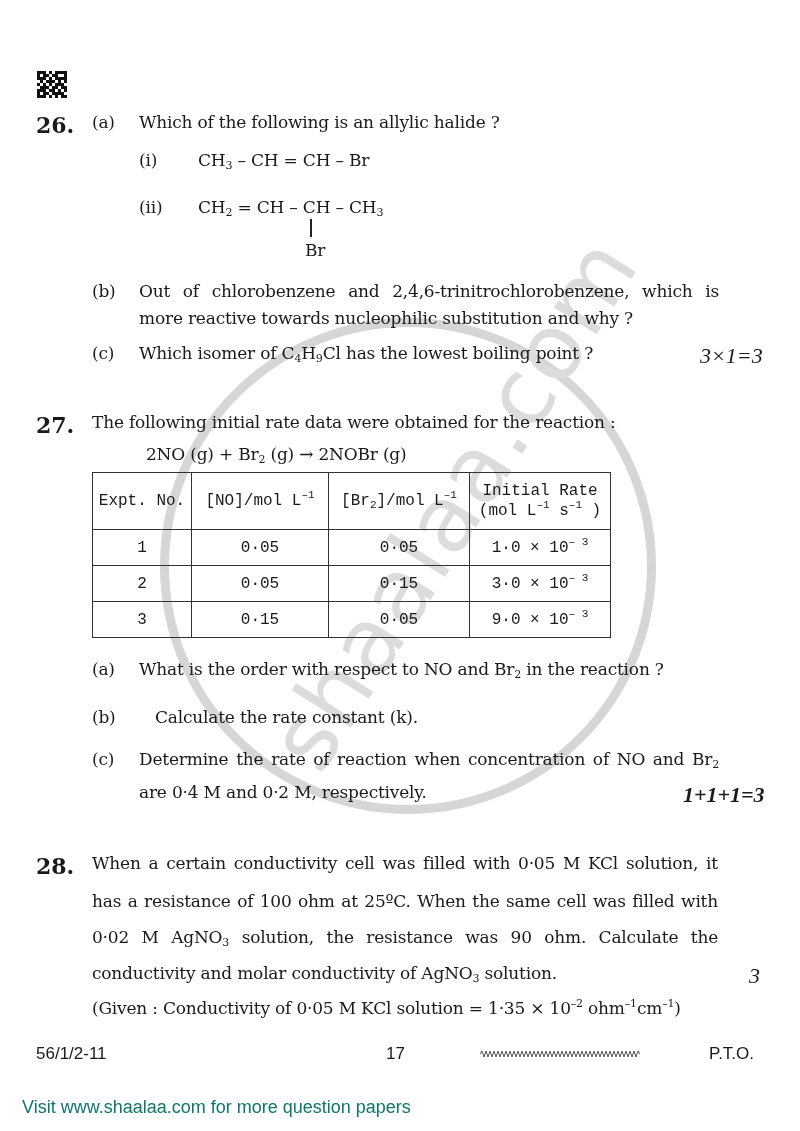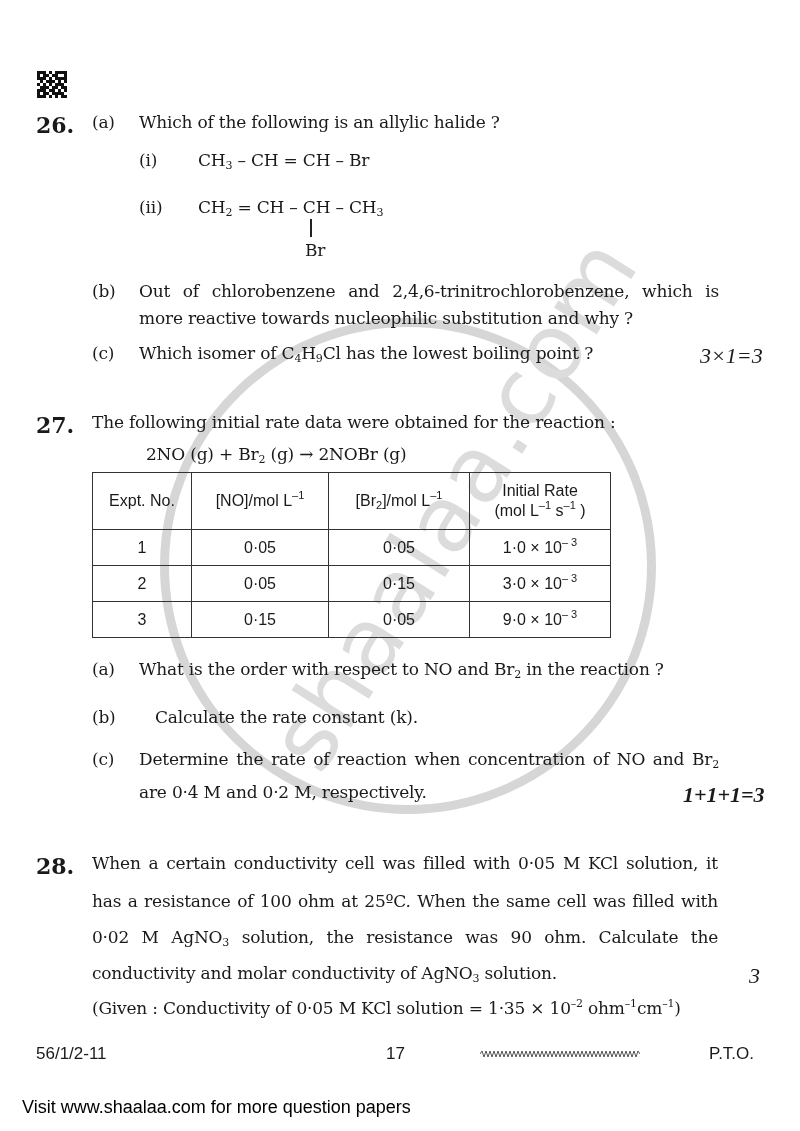--- a/index.html
+++ b/index.html
@@ -15,34 +15,34 @@
 
     
     .wm-circle { position: absolute; left: 160px; top: 318px; width: 478px; height: 478px;
                  border: 9px solid #d6d6d6; border-radius: 50%; box-sizing: content-box; pointer-events: none; }
     .wm-text { position: absolute; left: 190px; top: 520px; width: 440px; text-align: center;
                transform: rotate(-58deg); transform-origin: center; font-family: "DejaVu Sans", sans-serif;
                font-size: 92px; color: #dcdcdc; letter-spacing: 2px; pointer-events: none; }
 
     
     table.rate { position: absolute; left: 92px; top: 472px; border-collapse: collapse;
-                 font-family: Liberation Sans, sans-serif; font-size: 16px; }
+                 font-family: Liberation Mono, monospace; font-size: 16px; }
     table.rate td, table.rate th { border: 1.3px solid #333; text-align: center; font-weight: normal; padding: 0; }
     table.rate th { height: 56px; }
     table.rate td { height: 35px; }
     .c1 { width: 98px; } .c2 { width: 136px; } .c3 { width: 140px; } .c4 { width: 140px; }
 
     .qr { position: absolute; left: 37px; top: 71px; width: 30px; height: 28px;
           display: grid; grid-template-columns: repeat(10, 3px); grid-template-rows: repeat(9, 3px); }
     .qr span { background: #111; }
     .qr span.w { background: transparent; }
 
     .footer { font-family: "Liberation Sans", "DejaVu Sans", sans-serif; font-size: 17px; }
     .squiggle { position: absolute; left: 480px; top: 1050px; width: 160px; height: 8px; }
-    .visit { font-family: "Liberation Sans", "DejaVu Sans", sans-serif; font-size: 18px; color: #000000; }
+    .visit { font-family: "Liberation Sans", "DejaVu Sans", sans-serif; font-size: 18px; color: #0f766e; }
   </style>
 </head>
 <body>
 
 <div class="wm-circle"></div>
 <div class="wm-text">shaalaa.com</div>
 
 <div class="qr">
   <span></span>
     <span></span>

